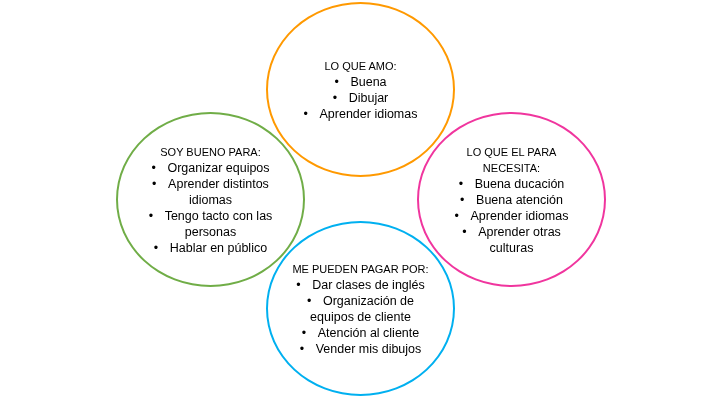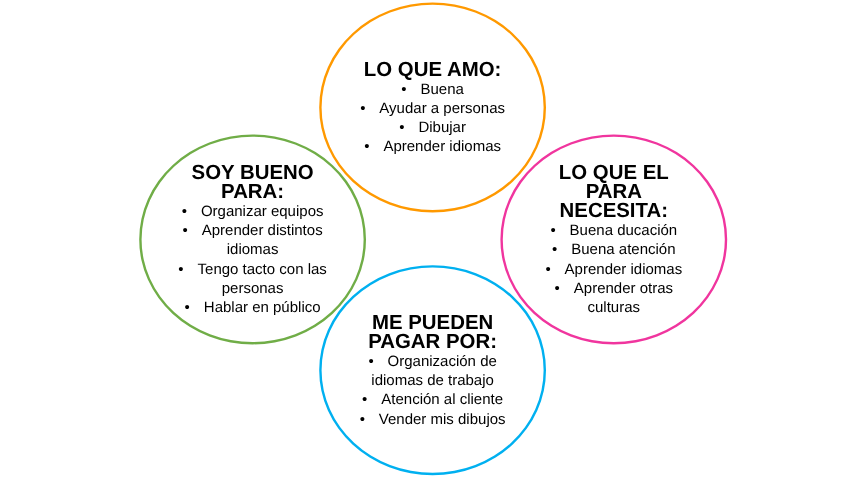--- a/index.html
+++ b/index.html
@@ -6,39 +6,38 @@
   body {
     width: 720px; height: 405px; background: #ffffff; position: relative; overflow: hidden;
     font-family: "Liberation Sans", "DejaVu Sans", sans-serif; color: #000000;
   }
   .circle {
     position: absolute; box-sizing: border-box; border-radius: 50%;
     border-width: 2.5px; border-style: solid;
     display: flex; flex-direction: column; align-items: center; justify-content: center;
     text-align: center;
   }
-  .title { font-weight: bold; font-size: 17px; line-height: 16px; }
+  .title { font-weight: normal; font-size: 11px; line-height: 16px; }
   ul.items { list-style: none; margin: 0; padding: 0; }
   ul.items li { font-size: 12.5px; line-height: 16px; position: relative; }
   ul.items li .bullet { display: inline-block; width: 16px; text-align: left; }
   #c-amo { left: 266px; top: 2px; width: 189px; height: 175px; }
   #c-bueno { left: 116px; top: 112px; width: 189px; height: 175px; }
   #c-mundo { left: 417px; top: 112px; width: 189px; height: 175px; }
   #c-pagar { left: 266px; top: 221px; width: 189px; height: 175px; }
   .content { width: 150px; }
 </style>
 </head>
 <body>
 
 <div id="c-amo" class="circle" style="border-color: rgb(255, 153, 0);">
   <div class="content">
     <div class="title">LO QUE AMO:</div>
     <ul class="items">
         <li><span class="bullet">•</span><span>Buena</span></li>
-        <li><span class="bullet">•</span><span>Ayudar a personas</span></li>
         <li><span class="bullet">•</span><span>Dibujar</span></li>
         <li><span class="bullet">•</span><span>Aprender idiomas</span></li>
       </ul>
   </div>
 </div>
 
 <div id="c-bueno" class="circle" style="border-color: rgb(112, 173, 71);">
   <div class="content">
     <div class="title">SOY BUENO PARA:</div>
     <ul class="items">
@@ -59,18 +58,19 @@
         <li><span class="bullet">•</span><span>Aprender idiomas</span></li>
         <li><span class="bullet">•</span><span>Aprender otras culturas</span></li>
       </ul>
   </div>
 </div>
 
 <div id="c-pagar" class="circle" style="border-color: rgb(0, 176, 240);">
   <div class="content" style="width:140px">
     <div class="title">ME PUEDEN PAGAR POR:</div>
     <ul class="items">
-        <li><span class="bullet">•</span><span>Organización de idiomas de trabajo</span></li>
+        <li><span class="bullet">•</span><span>Dar clases de inglés</span></li>
+        <li><span class="bullet">•</span><span>Organización de equipos de cliente</span></li>
         <li><span class="bullet">•</span><span>Atención al cliente</span></li>
         <li><span class="bullet">•</span><span>Vender mis dibujos</span></li>
       </ul>
   </div>
 </div>
 
 </body></html>

